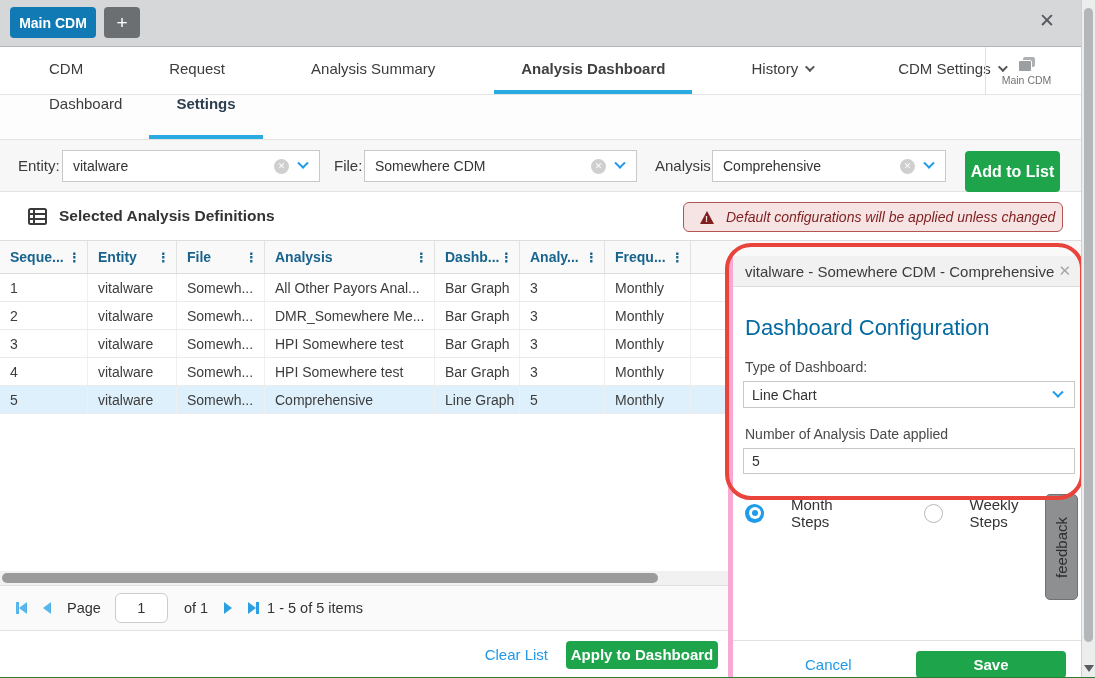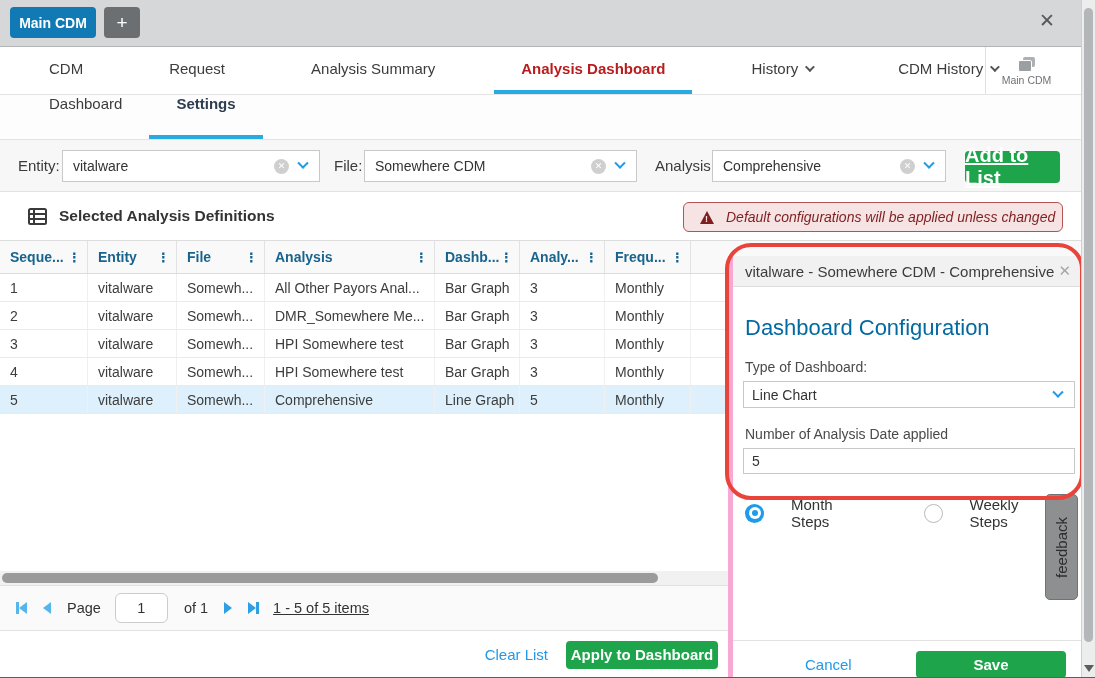--- a/index.html
+++ b/index.html
@@ -9,42 +9,42 @@
 
   
   .top-bar { position:absolute; left:0; top:0; width:1095px; height:47px; background:#d5d7d9; border-bottom:1px solid #b2b5b7; }
   .main-tab-btn { position:absolute; left:10px; top:7px; width:86px; height:31px; background:#1179b3; border-radius:4px; color:#fff; font-weight:bold; font-size:14px; display:flex; align-items:center; justify-content:center; cursor:pointer; }
   .new-tab-btn { position:absolute; left:104px; top:7px; width:36px; height:31px; background:#6b6f71; border-radius:4px; color:#fff; font-size:19px; display:flex; align-items:center; justify-content:center; cursor:pointer; }
   .window-close { position:absolute; right:40px; top:9px; color:#55595c; font-size:19px; font-weight:bold; cursor:pointer; }
 
   
   .nav-bar { position:absolute; left:0; top:47px; width:1081px; height:48px; background:#fff; border-bottom:1px solid #e4e4e4; display:flex; align-items:stretch; padding-left:22px;gap:32px; }
   .nav-tab { display:flex; align-items:center; gap:7px; padding:0 27px; font-size:15px; color:#3c3c3c; cursor:pointer; border-bottom:4px solid transparent; }
-  .nav-tab.active { font-weight:bold; color:#b91c1c; border-bottom-color:#29abe2; }
+  .nav-tab.active { font-weight:bold; color:#404040; border-bottom-color:#29abe2; }
   .caret { width:7px; height:7px; border-right:2px solid #555; border-bottom:2px solid #555; transform:rotate(45deg) translateY(-2px); display:inline-block; }
   .nav-right { position:absolute; right:14px; top:0; height:48px; width:82px; border-left:1px solid #e0e0e0; display:flex; flex-direction:column; align-items:center; justify-content:center; gap:2px; cursor:pointer; }
   .copy-icon { position:relative; width:17px; height:15px; }
   .copy-icon::before { content:""; position:absolute; right:0; top:0; width:12px; height:10px; background:#aeb1b3; border-radius:2px; }
   .copy-icon::after { content:""; position:absolute; left:0; bottom:0; width:12px; height:10px; background:#9b9fa1; border-radius:2px; border:1px solid #fff; }
   .nav-right-label { font-size:10.5px; color:#6f7377; }
 
   
   .sub-tab-bar { position:absolute; left:0; top:95px; width:1081px; height:45px; background:#fdfdfd; border-bottom:1px solid #e3e3e3; display:flex; padding-left:22px; }
   .sub-tab { display:flex; align-items:flex-start; padding:0 27px; font-size:15px; color:#3c3c3c; cursor:pointer; border-bottom:4px solid transparent; }
   .sub-tab.active { font-weight:bold; color:#2c3e50; border-bottom-color:#29abe2; }
 
   
   .filter-bar { position:absolute; left:0; top:140px; width:1081px; height:52px; background:#f7f7f8; border-bottom:1px solid #e3e3e3; }
   .f-label { position:absolute; top:17px; font-size:15px; color:#3b3b3b; }
   .dropdown { position:absolute; top:10px; height:32px; background:#fff; border:1px solid #c9c9c9; display:flex; align-items:center; cursor:pointer; }
   .dd-value { font-size:14px; color:#333; padding-left:10px; flex:1; }
   .clear-ic { width:15px; height:15px; border-radius:50%; background:#cfcfcf; color:#fff; font-size:9px; display:flex; align-items:center; justify-content:center; margin-right:10px; cursor:pointer; }
   .chev-blue { width:8px; height:8px; border-right:2.5px solid #1e9be9; border-bottom:2.5px solid #1e9be9; transform:rotate(45deg) translate(-2px,-2px); margin-right:12px; }
   .green-btn { background:#1ea54c; border-radius:4px; color:#fff; font-weight:bold; display:flex; align-items:center; justify-content:center; cursor:pointer; }
-  .add-btn { position:absolute; left:965px; top:11px; width:95px; height:32px; font-size:20px;text-decoration:underline; }
+  .add-btn { position:absolute; left:965px; top:11px; width:95px; height:41px; font-size:16px; }
 
   
   .section-hdr { position:absolute; left:0; top:192px; width:1081px; height:48px; background:#fff; display:flex; align-items:center; }
   .grid-icon { margin-left:28px; display:inline-block; }
   .section-title { font-size:15.5px; font-weight:bold; color:#333; margin-left:12px; }
   .warn-box { position:absolute; left:683px; top:10px; width:380px; height:30px; background:#f6e3e3; border:1px solid #b25454; border-radius:6px; display:flex; align-items:center; gap:12px; padding-left:16px; }
   .warn-tri { position:relative; width:0; height:0; border-left:7px solid transparent; border-right:7px solid transparent; border-bottom:13px solid #7f1f1f; }
   .warn-tri::after { content:"!"; position:absolute; left:-2px; top:3px; color:#f6e3e3; font-size:9px; font-weight:bold; }
   .warn-text { font-size:14px; font-style:italic; color:#7f1f1f; }
 
@@ -63,21 +63,21 @@
 
   
   .pager { position:absolute; left:0; top:585px; width:728px; height:45px; background:#fafafa; border-top:1px solid #e0e0e0; display:flex; align-items:center; font-size:14.5px; color:#333; }
   .pg-ic { display:flex; align-items:center; margin-left:16px; cursor:pointer; }
   .tri-l { width:0; height:0; border-top:6px solid transparent; border-bottom:6px solid transparent; border-right:8px solid #56b6ea; }
   .tri-r { width:0; height:0; border-top:6px solid transparent; border-bottom:6px solid transparent; border-left:8px solid #2d9fe2; }
   .pg-bar { width:3px; height:12px; background:#56b6ea; }
   .pg-bar.en { background:#2d9fe2; }
   .pager .lbl { margin-left:16px; }
   .page-input { width:53px; height:30px; margin-left:14px; border:1px solid #ccc; border-radius:6px; text-align:center; font-size:14.5px; color:#333; font-family:inherit; }
-  .items-lbl { margin-left:14px;text-decoration:underline; }
+  .items-lbl { margin-left:8px; }
 
   
   .footer-left { position:absolute; left:0; top:630px; width:728px; height:48px; background:#fff; border-top:1px solid #e2e2e2; display:flex; align-items:center; justify-content:flex-end; gap:18px; padding-right:10px; }
   .link { color:#2199e8; font-size:15px; cursor:pointer; }
   .apply-btn { width:152px; height:28px; font-size:15px; }
 
   
   .panel { position:absolute; left:728px; top:256px; width:353px; height:432px; background:#fff; border-left:5px solid #f9a8d4; }
   .panel-hdr { position:relative; height:31px; background:#f1f1f2; border-bottom:1px solid #ddd; display:flex; align-items:center; }
   .panel-title { font-size:15px; color:#3c3c3c; padding-left:12px; }
@@ -132,21 +132,21 @@
         <span>Analysis Summary</span>
       </div>
     <div class="nav-tab active">
         <span>Analysis Dashboard</span>
       </div>
     <div class="nav-tab">
         <span>History</span>
         <span class="caret"></span>
       </div>
     <div class="nav-tab">
-        <span>CDM History</span>
+        <span>CDM Settings</span>
         <span class="caret"></span>
       </div>
     <div class="nav-right">
       <span class="copy-icon"></span>
       <span class="nav-right-label">Main CDM</span>
     </div>
   </div>
 
   <div class="sub-tab-bar">
     <div class="sub-tab">

